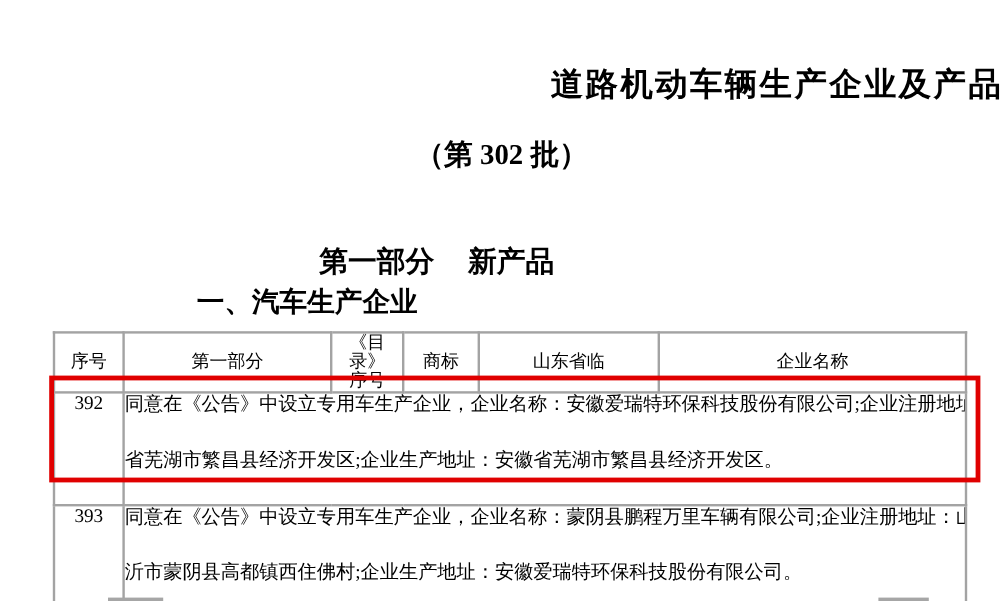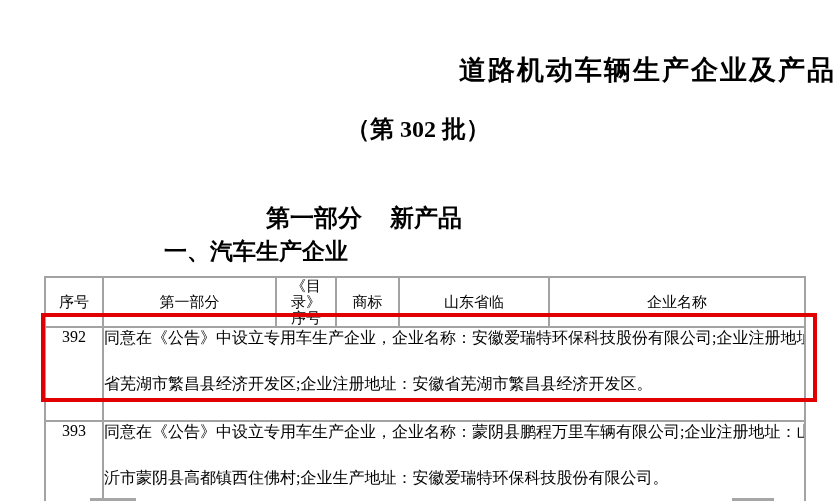--- a/index.html
+++ b/index.html
@@ -133,21 +133,21 @@
       <th>商标</th>
       <th>山东省临</th>
       <th>企业名称</th>
     </tr>
   </thead>
   <tbody>
     <tr class="row-392">
       <td class="serial-cell">392</td>
       <td class="desc-cell" colspan="5">
         <div class="desc-line">同意在《公告》中设立专用车生产企业，企业名称：安徽爱瑞特环保科技股份有限公司;企业注册地址：安徽</div>
-        <div class="desc-line">省芜湖市繁昌县经济开发区;企业注册地址：安徽省芜湖市繁昌县经济开发区。</div>
+        <div class="desc-line">省芜湖市繁昌县经济开发区;企业生产地址：安徽省芜湖市繁昌县经济开发区。</div>
       </td>
     </tr>
     <tr class="row-393">
       <td class="serial-cell">393</td>
       <td class="desc-cell" colspan="5">
         <div class="desc-line">同意在《公告》中设立专用车生产企业，企业名称：蒙阴县鹏程万里车辆有限公司;企业注册地址：山东省临</div>
         <div class="desc-line">沂市蒙阴县高都镇西住佛村;企业生产地址：安徽爱瑞特环保科技股份有限公司。</div>
       </td>
     </tr>
   </tbody>

